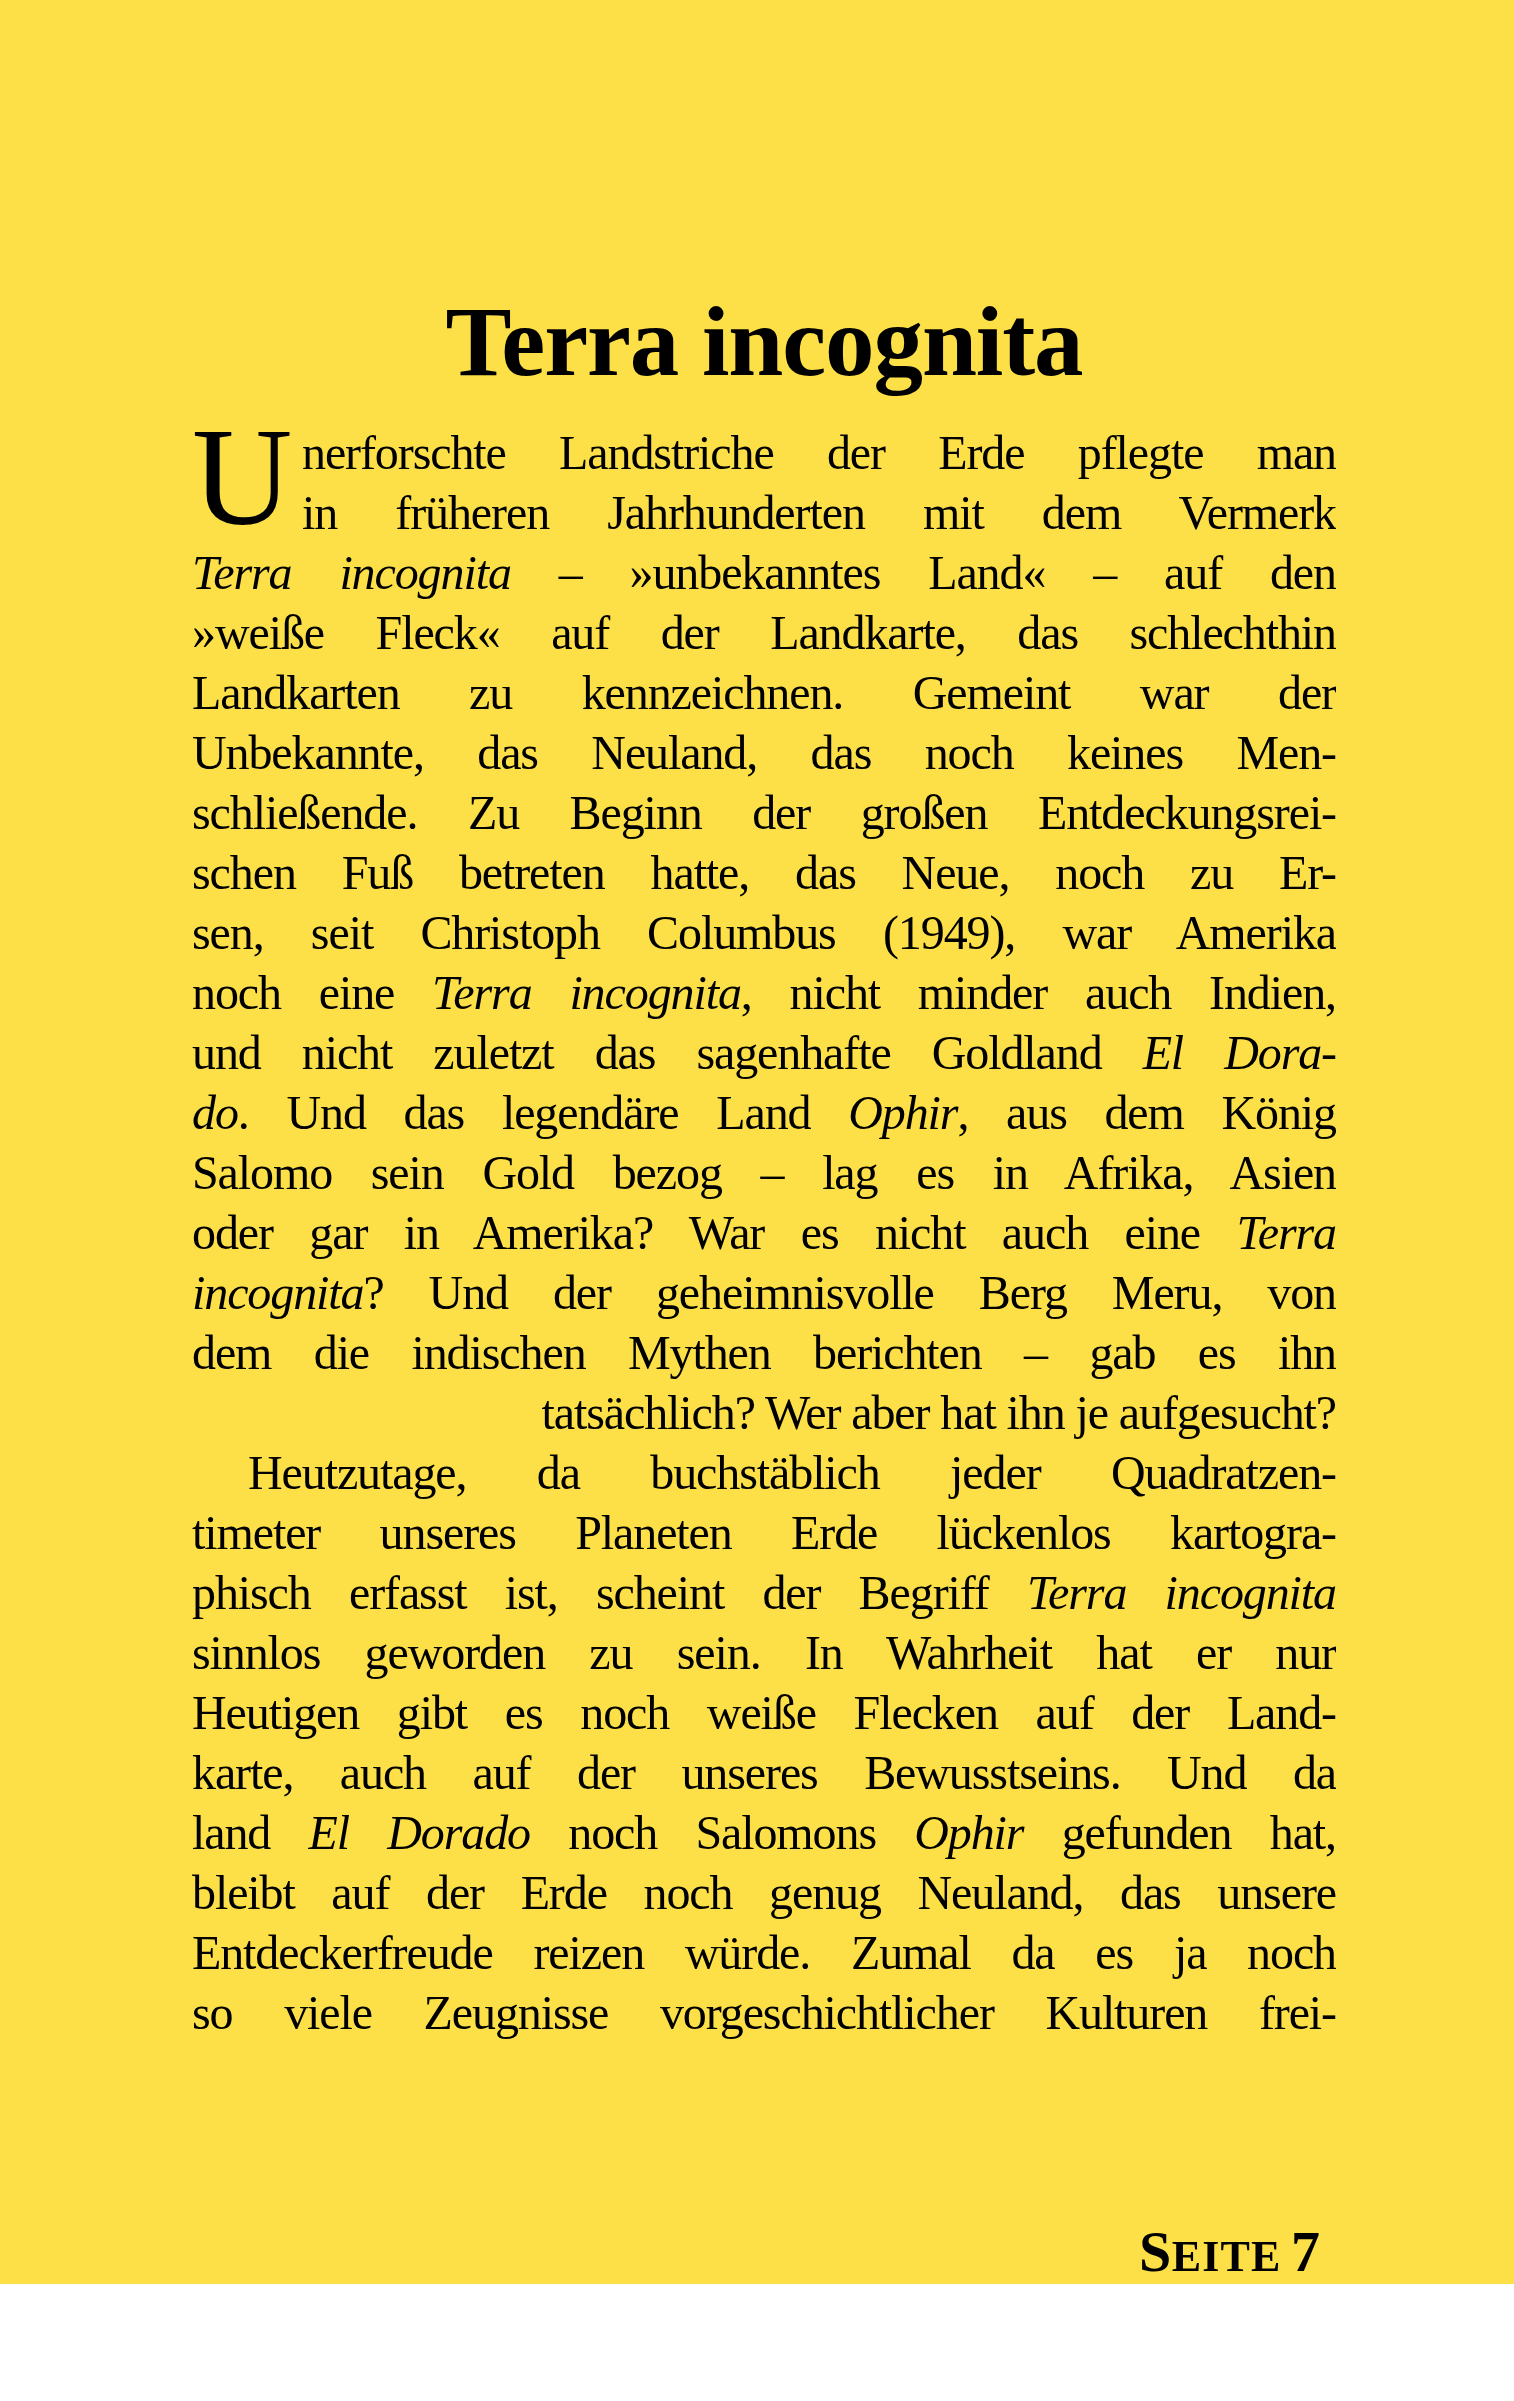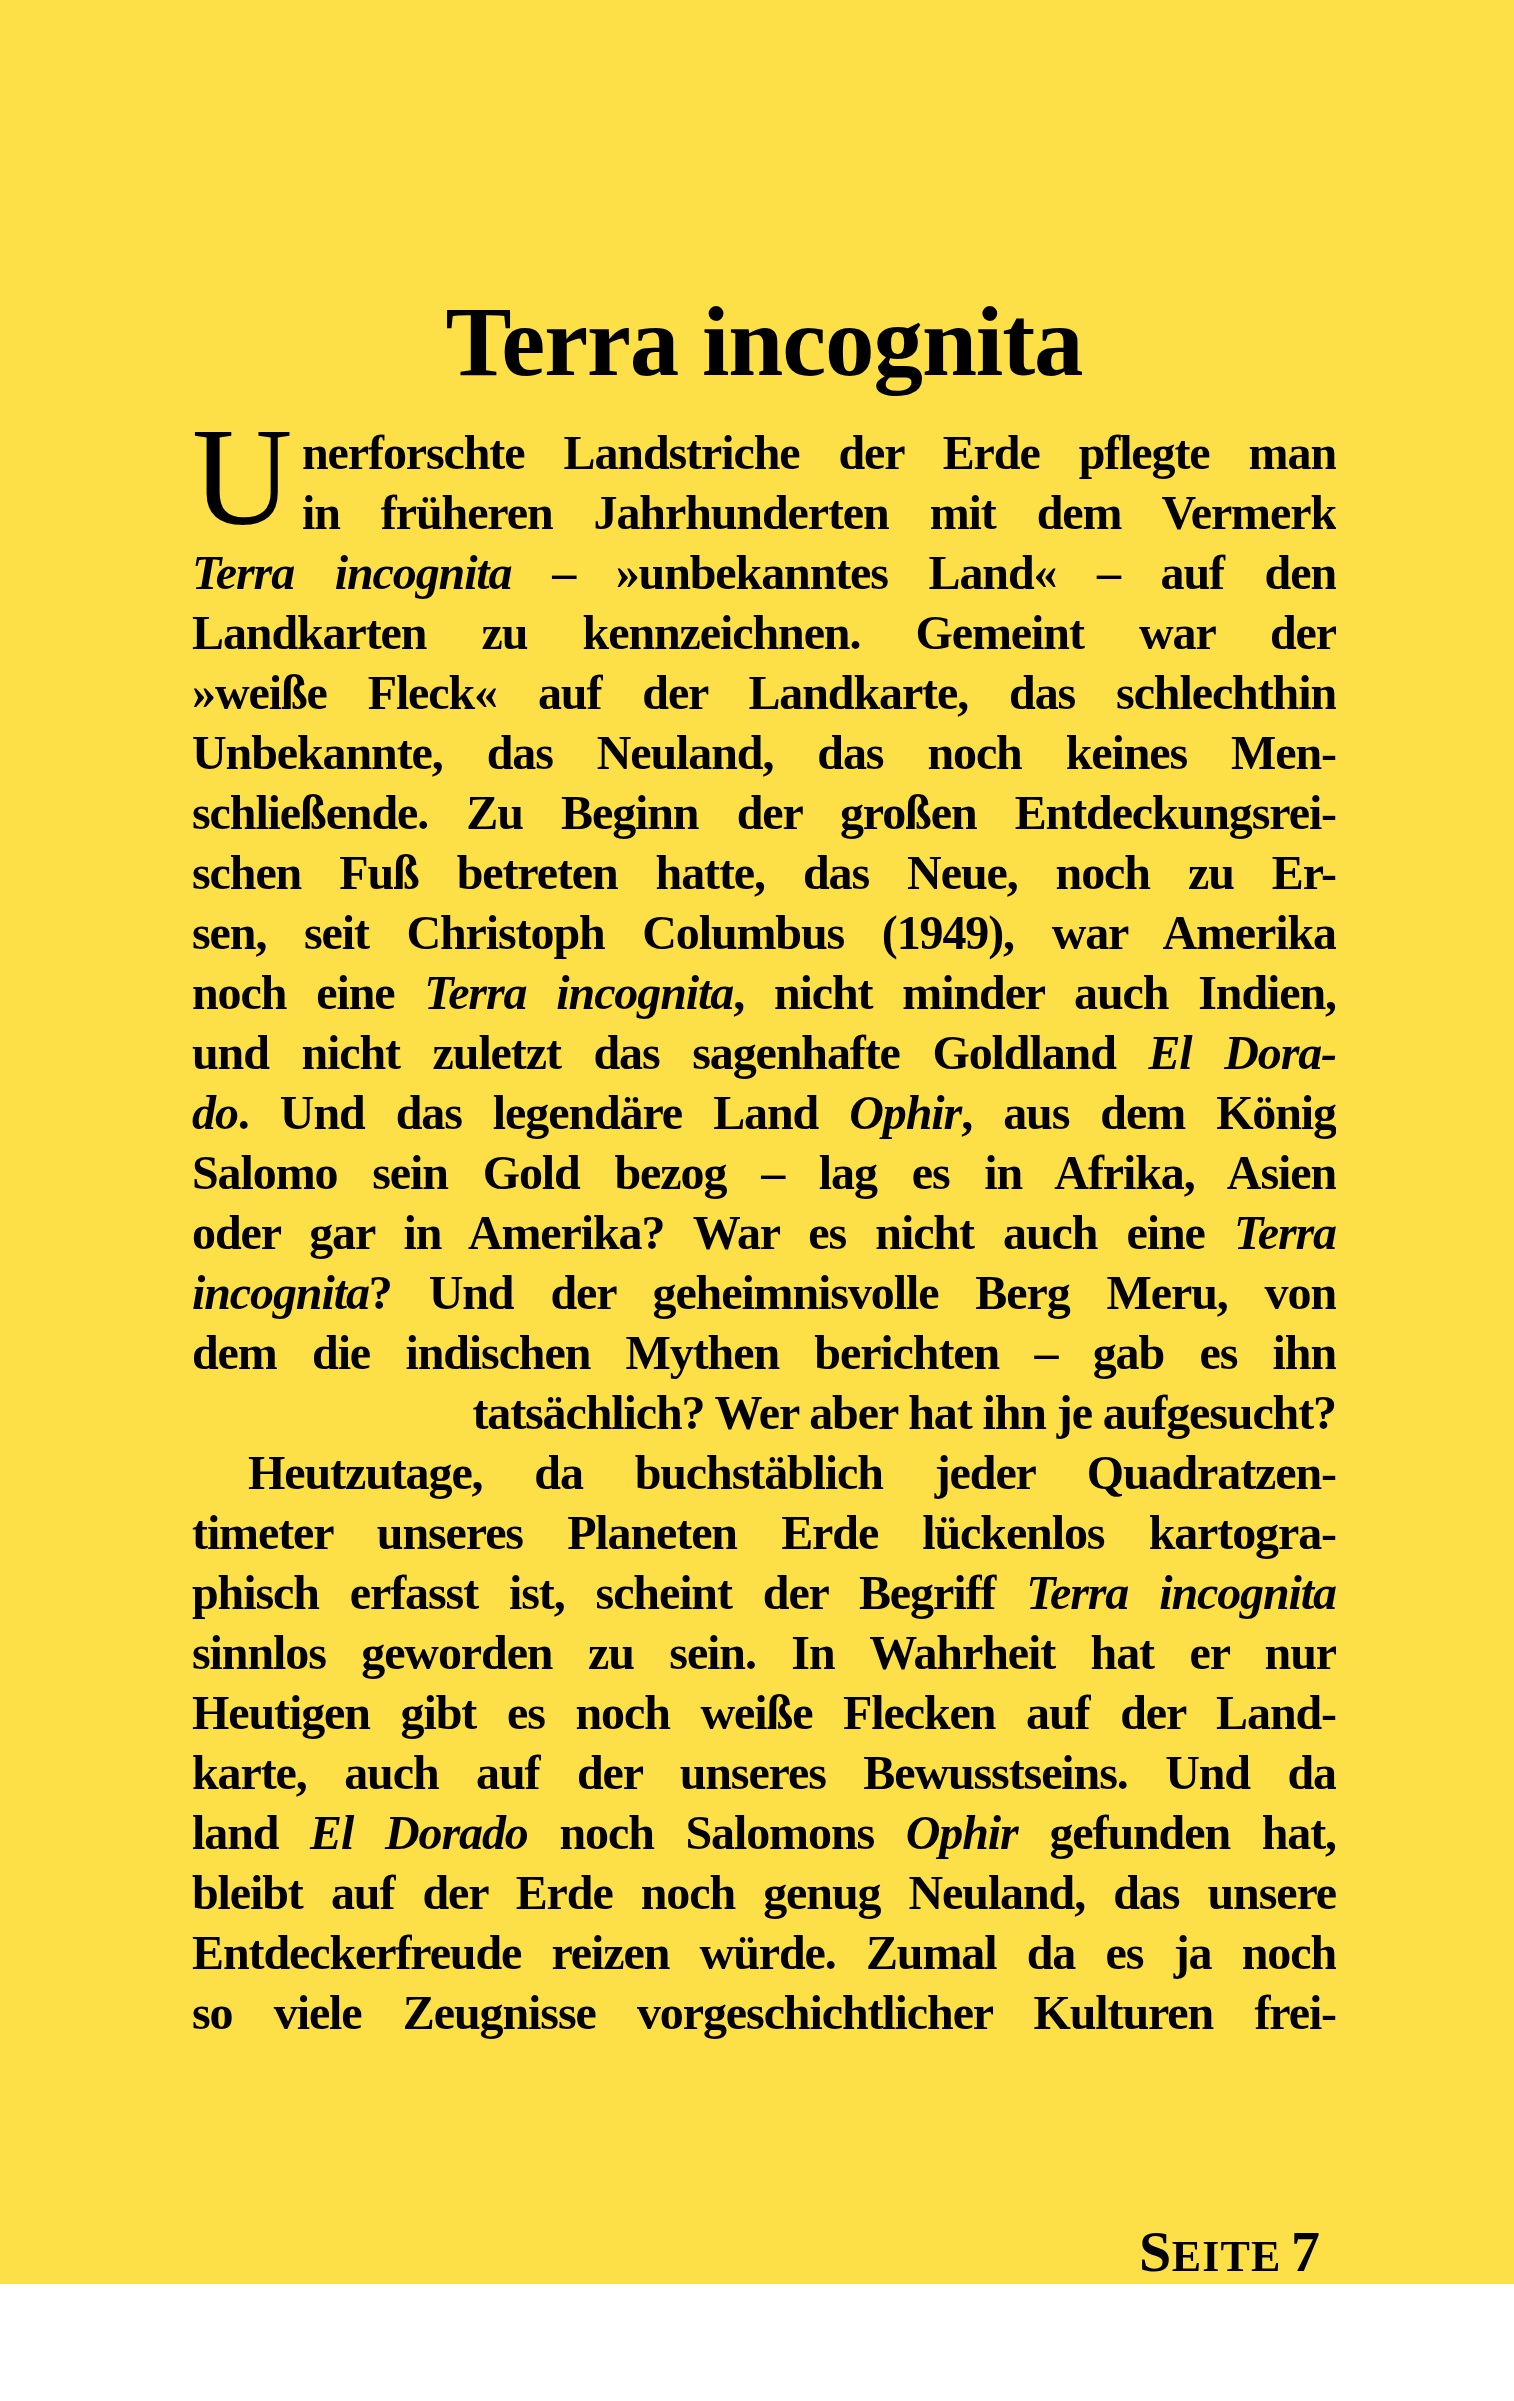--- a/index.html
+++ b/index.html
@@ -18,21 +18,20 @@
     white-space:nowrap;
   }
   #body-text{
     position:absolute;left:192px;top:423px;width:1144px;
     font-size:48px;line-height:60px;
     letter-spacing:-1.1px;
   }
   .line{
     height:60px;overflow:hidden;
     text-align:justify;
-    font-weight:bold;
   }
   
   .line::after{content:"";display:inline-block;width:100%;}
   .line.last{text-align:right;}
   .line.last::after{content:none;}
   .line.drop{padding-left:110px;}
   .line.indent{text-indent:56px;}
   .it{font-style:italic;}
   #drop-cap{
     position:absolute;left:192px;top:408px;
@@ -53,22 +52,22 @@
 
 <div id="page">
   <h1 id="title">Terra incognita</h1>
 
   <span id="drop-cap">U</span>
 
   <div id="body-text">
       <div class="line drop"><span>nerforschte Landstriche der Erde pflegte man</span></div>
       <div class="line drop"><span>in früheren Jahrhunderten mit dem Vermerk</span></div>
       <div class="line"><span class="it">Terra incognita</span><span> – »unbekanntes Land« – auf den</span></div>
+      <div class="line"><span>»weiße Fleck« auf der Landkarte, das schlechthin</span></div>
       <div class="line"><span>Landkarten zu kennzeichnen. Gemeint war der</span></div>
-      <div class="line"><span>»weiße Fleck« auf der Landkarte, das schlechthin</span></div>
       <div class="line"><span>Unbekannte, das Neuland, das noch keines Men-</span></div>
       <div class="line"><span>schließende. Zu Beginn der großen Entdeckungsrei-</span></div>
       <div class="line"><span>schen Fuß betreten hatte, das Neue, noch zu Er-</span></div>
       <div class="line"><span>sen, seit Christoph Columbus (1949), war Amerika</span></div>
       <div class="line"><span>noch eine </span><span class="it">Terra incognita</span><span>, nicht minder auch Indien,</span></div>
       <div class="line"><span>und nicht zuletzt das sagenhafte Goldland </span><span class="it">El Dora-</span></div>
       <div class="line"><span class="it">do</span><span>. Und das legendäre Land </span><span class="it">Ophir</span><span>, aus dem König</span></div>
       <div class="line"><span>Salomo sein Gold bezog – lag es in Afrika, Asien</span></div>
       <div class="line"><span>oder gar in Amerika? War es nicht auch eine </span><span class="it">Terra</span></div>
       <div class="line"><span class="it">incognita</span><span>? Und der geheimnisvolle Berg Meru, von</span></div>

